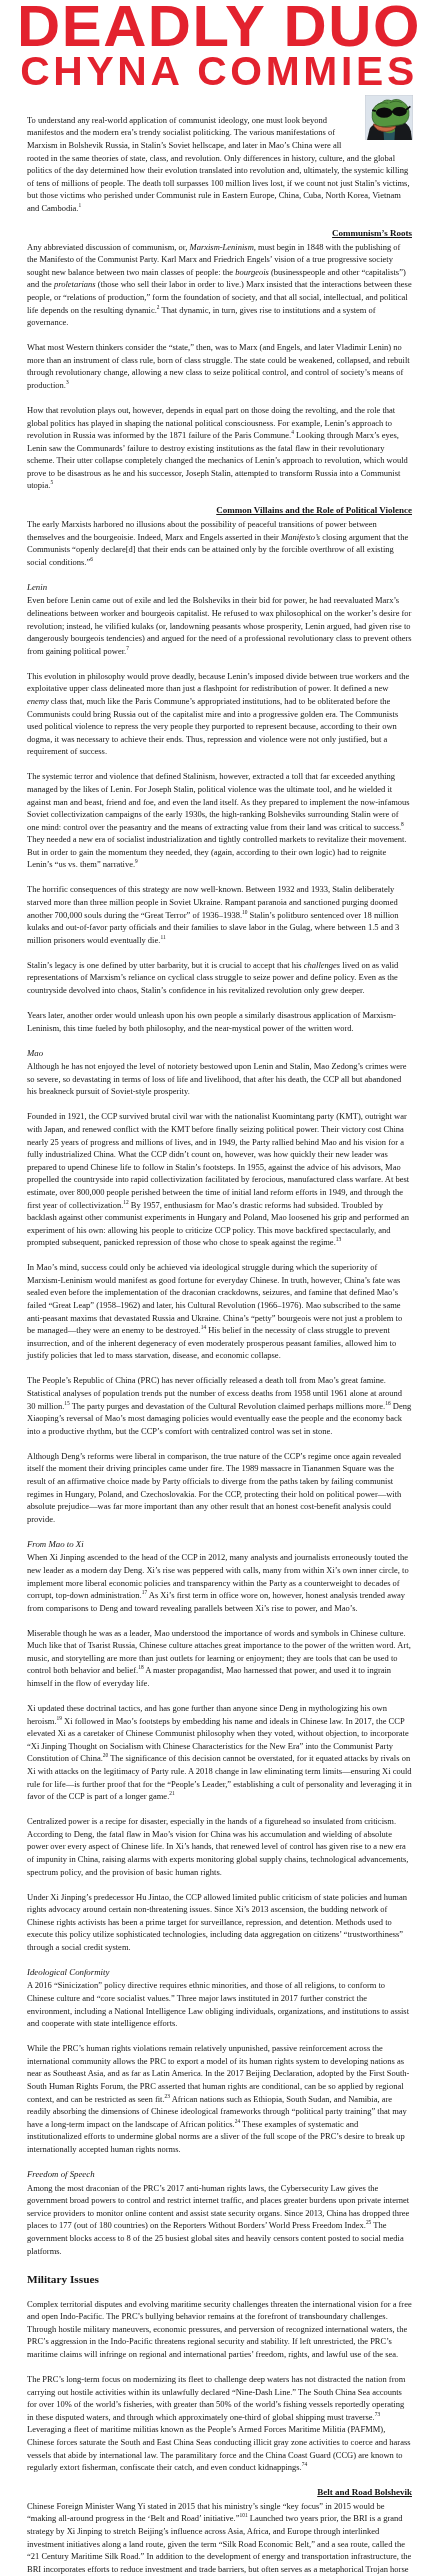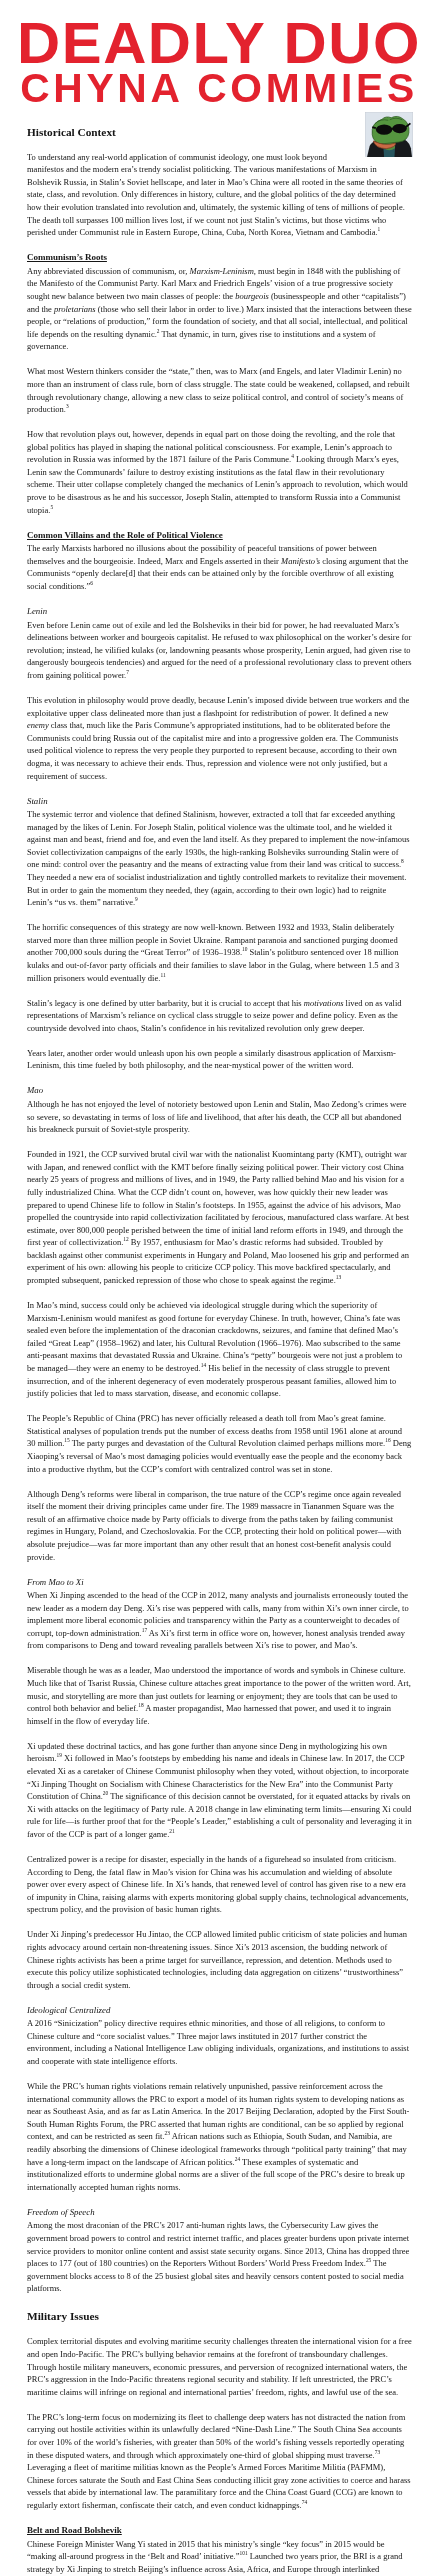--- a/index.html
+++ b/index.html
@@ -2,35 +2,35 @@
 <html style="font-size:8.2px"><head>
 <meta charset="utf-8">
 <style>
   :root { --red: #e3222e; }
   * { box-sizing: border-box; }
   html, body { margin: 0; padding: 0; background: #ffffff; }
   .page {
     position: relative; width: 438px; height: 3194px; overflow: hidden;
     font-family: "Liberation Serif", serif; color: #151515; background: #fff;
   }
-  .masthead { text-align: center; padding-top: 18px; }
+  .masthead { text-align: center; padding-top: 1px; }
   .title-line1 {
     font-family: "Liberation Sans", sans-serif; font-weight: bold; color: var(--red);
     font-size: 58px; line-height: 49px; letter-spacing: 1.5px; white-space: nowrap;
     transform: scaleX(1.03); transform-origin: 50% 50%;
   }
   .title-line2 {
     font-family: "Liberation Sans", sans-serif; font-weight: bold; color: var(--red);
     font-size: 40px; line-height: 36px; letter-spacing: 3.6px; white-space: nowrap; margin-top: 3.1px;
     transform: scaleX(1.02); transform-origin: 50% 50%;
   }
   .content { padding: 12.4px 26px 0 27px; font-size: 8.5px; line-height: 12.6px; }
   .content p { margin: 12.4px 0; }
   .h-big  { font-size: 11.3px; font-weight: bold; margin: 15.5px 0 12.4px; }
-  .h-under{ font-size: 9px; font-weight: bold; text-decoration: underline; margin: 12.4px 0 0; }
+  .h-under{ font-size: 9px; font-weight: bold; text-decoration: underline; margin: 12.4px 0 0; text-align: right; }
   .h-sub  { font-size: 8.8px; font-weight: normal; font-style: italic; margin: 12.4px 0 0; }
   .h-under + p, .h-sub + p { margin-top: 1px; }
   section:first-of-type .h-big { margin-top: 7.2px; }
   sup { font-size: 5.4px; line-height: 0; vertical-align: super; }
   em { font-style: italic; }
   .pepe { float: right; width: 48px; height: 45px; margin: -6.2px -1px 3.1px 10.3px; }
 </style>
 </head>
 <body>
 
@@ -49,43 +49,41 @@
       <path d="M36 52 Q47 64 58 52 L58 70 Q47 78 36 70 Z" fill="#4e8f3f"></path>
       <path d="M14 44 Q11 21 33 14 Q40 7 51 11 Q63 5 73 13 Q87 21 85 40 Q83 56 66 58 L30 62 Q16 58 14 44 Z" fill="#55953f" stroke="#2f5d26" stroke-width="1.5"></path>
       <path d="M19 23 Q30 12 45 16 M48 15 Q60 9 72 15" fill="none" stroke="#2f5d26" stroke-width="1.5"></path>
       <ellipse cx="37" cy="34" rx="16" ry="10" fill="#0b0b0b"></ellipse>
       <ellipse cx="67" cy="32" rx="14" ry="9" fill="#0b0b0b"></ellipse>
       <path d="M21 31 L14 29 M51 33 L55 31.5 M79 29 L88 22" stroke="#0b0b0b" stroke-width="3.5" fill="none"></path>
       <path d="M16 56 Q38 67 59 60 Q61 68 41 71 Q20 70 16 56 Z" fill="#c96a45" stroke="#7c3a22" stroke-width="1.5"></path>
     </svg>
 
   <section>
-        <div class="h-big">Historical Context</div>
         <p>To understand any real-world application of communist ideology, one must look beyond manifestos and the modern era’s trendy socialist politicking. The various manifestations of Marxism in Bolshevik Russia, in Stalin’s Soviet hellscape, and later in Mao’s China were all rooted in the same theories of state, class, and revolution. Only differences in history, culture, and the global politics of the day determined how their evolution translated into revolution and, ultimately, the systemic killing of tens of millions of people. The death toll surpasses 100 million lives lost, if we count not just Stalin’s victims, but those victims who perished under Communist rule in Eastern Europe, China, Cuba, North Korea, Vietnam and Cambodia.<sup>1</sup></p>
       </section>
       <section>
         <div class="h-under">Communism’s Roots</div>
         <p>Any abbreviated discussion of communism, or, <em>Marxism-Leninism</em>, must begin in 1848 with the publishing of the Manifesto of the Communist Party. Karl Marx and Friedrich Engels’ vision of a true progressive society sought new balance between two main classes of people: the <em>bourgeois</em> (businesspeople and other “capitalists”) and the <em>proletarians</em> (those who sell their labor in order to live.) Marx insisted that the interactions between these people, or “relations of production,” form the foundation of society, and that all social, intellectual, and political life depends on the resulting dynamic.<sup>2</sup> That dynamic, in turn, gives rise to institutions and a system of governance.</p>
         <p>What most Western thinkers consider the “state,” then, was to Marx (and Engels, and later Vladimir Lenin) no more than an instrument of class rule, born of class struggle. The state could be weakened, collapsed, and rebuilt through revolutionary change, allowing a new class to seize political control, and control of society’s means of production.<sup>3</sup></p>
         <p>How that revolution plays out, however, depends in equal part on those doing the revolting, and the role that global politics has played in shaping the national political consciousness. For example, Lenin’s approach to revolution in Russia was informed by the 1871 failure of the Paris Commune.<sup>4</sup> Looking through Marx’s eyes, Lenin saw the Communards’ failure to destroy existing institutions as the fatal flaw in their revolutionary scheme. Their utter collapse completely changed the mechanics of Lenin’s approach to revolution, which would prove to be disastrous as he and his successor, Joseph Stalin, attempted to transform Russia into a Communist utopia.<sup>5</sup></p>
       </section>
       <section>
         <div class="h-under">Common Villains and the Role of Political Violence</div>
         <p>The early Marxists harbored no illusions about the possibility of peaceful transitions of power between themselves and the bourgeoisie. Indeed, Marx and Engels asserted in their <em>Manifesto’s</em> closing argument that the Communists “openly declare[d] that their ends can be attained only by the forcible overthrow of all existing social conditions.”<sup>6</sup></p>
       </section>
       <section>
         <div class="h-sub">Lenin</div>
         <p>Even before Lenin came out of exile and led the Bolsheviks in their bid for power, he had reevaluated Marx’s delineations between worker and bourgeois capitalist. He refused to wax philosophical on the worker’s desire for revolution; instead, he vilified kulaks (or, landowning peasants whose prosperity, Lenin argued, had given rise to dangerously bourgeois tendencies) and argued for the need of a professional revolutionary class to prevent others from gaining political power.<sup>7</sup></p>
         <p>This evolution in philosophy would prove deadly, because Lenin’s imposed divide between true workers and the exploitative upper class delineated more than just a flashpoint for redistribution of power. It defined a new <em>enemy</em> class that, much like the Paris Commune’s appropriated institutions, had to be obliterated before the Communists could bring Russia out of the capitalist mire and into a progressive golden era. The Communists used political violence to repress the very people they purported to represent because, according to their own dogma, it was necessary to achieve their ends. Thus, repression and violence were not only justified, but a requirement of success.</p>
       </section>
       <section>
-        <div class="h-sub">Stalin</div>
         <p>The systemic terror and violence that defined Stalinism, however, extracted a toll that far exceeded anything managed by the likes of Lenin. For Joseph Stalin, political violence was the ultimate tool, and he wielded it against man and beast, friend and foe, and even the land itself. As they prepared to implement the now-infamous Soviet collectivization campaigns of the early 1930s, the high-ranking Bolsheviks surrounding Stalin were of one mind: control over the peasantry and the means of extracting value from their land was critical to success.<sup>8</sup> They needed a new era of socialist industrialization and tightly controlled markets to revitalize their movement. But in order to gain the momentum they needed, they (again, according to their own logic) had to reignite Lenin’s “us vs. them” narrative.<sup>9</sup></p>
         <p>The horrific consequences of this strategy are now well-known. Between 1932 and 1933, Stalin deliberately starved more than three million people in Soviet Ukraine. Rampant paranoia and sanctioned purging doomed another 700,000 souls during the “Great Terror” of 1936–1938.<sup>10</sup> Stalin’s politburo sentenced over 18 million kulaks and out-of-favor party officials and their families to slave labor in the Gulag, where between 1.5 and 3 million prisoners would eventually die.<sup>11</sup></p>
-        <p>Stalin’s legacy is one defined by utter barbarity, but it is crucial to accept that his <em>motivations</em> lived on as valid representations of Marxism’s reliance on cyclical class struggle to seize power and define policy. Even as the countryside devolved into chaos, Stalin’s confidence in his revitalized revolution only grew deeper.</p>
+        <p>Stalin’s legacy is one defined by utter barbarity, but it is crucial to accept that his <em>challenges</em> lived on as valid representations of Marxism’s reliance on cyclical class struggle to seize power and define policy. Even as the countryside devolved into chaos, Stalin’s confidence in his revitalized revolution only grew deeper.</p>
         <p>Years later, another order would unleash upon his own people a similarly disastrous application of Marxism-Leninism, this time fueled by both philosophy, and the near-mystical power of the written word.</p>
       </section>
       <section>
         <div class="h-sub">Mao</div>
         <p>Although he has not enjoyed the level of notoriety bestowed upon Lenin and Stalin, Mao Zedong’s crimes were so severe, so devastating in terms of loss of life and livelihood, that after his death, the CCP all but abandoned his breakneck pursuit of Soviet-style prosperity.</p>
         <p>Founded in 1921, the CCP survived brutal civil war with the nationalist Kuomintang party (KMT), outright war with Japan, and renewed conflict with the KMT before finally seizing political power. Their victory cost China nearly 25 years of progress and millions of lives, and in 1949, the Party rallied behind Mao and his vision for a fully industrialized China. What the CCP didn’t count on, however, was how quickly their new leader was prepared to upend Chinese life to follow in Stalin’s footsteps. In 1955, against the advice of his advisors, Mao propelled the countryside into rapid collectivization facilitated by ferocious, manufactured class warfare. At best estimate, over 800,000 people perished between the time of initial land reform efforts in 1949, and through the first year of collectivization.<sup>12</sup> By 1957, enthusiasm for Mao’s drastic reforms had subsided. Troubled by backlash against other communist experiments in Hungary and Poland, Mao loosened his grip and performed an experiment of his own: allowing his people to criticize CCP policy. This move backfired spectacularly, and prompted subsequent, panicked repression of those who chose to speak against the regime.<sup>13</sup></p>
         <p>In Mao’s mind, success could only be achieved via ideological struggle during which the superiority of Marxism-Leninism would manifest as good fortune for everyday Chinese. In truth, however, China’s fate was sealed even before the implementation of the draconian crackdowns, seizures, and famine that defined Mao’s failed “Great Leap” (1958–1962) and later, his Cultural Revolution (1966–1976). Mao subscribed to the same anti-peasant maxims that devastated Russia and Ukraine. China’s “petty” bourgeois were not just a problem to be managed—they were an enemy to be destroyed.<sup>14</sup> His belief in the necessity of class struggle to prevent insurrection, and of the inherent degeneracy of even moderately prosperous peasant families, allowed him to justify policies that led to mass starvation, disease, and economic collapse.</p>
       </section>
       <section>
         <p>The People’s Republic of China (PRC) has never officially released a death toll from Mao’s great famine. Statistical analyses of population trends put the number of excess deaths from 1958 until 1961 alone at around 30 million.<sup>15</sup> The party purges and devastation of the Cultural Revolution claimed perhaps millions more.<sup>16</sup> Deng Xiaoping’s reversal of Mao’s most damaging policies would eventually ease the people and the economy back into a productive rhythm, but the CCP’s comfort with centralized control was set in stone.</p>
@@ -95,21 +93,21 @@
         <div class="h-sub">From Mao to Xi</div>
         <p>When Xi Jinping ascended to the head of the CCP in 2012, many analysts and journalists erroneously touted the new leader as a modern day Deng. Xi’s rise was peppered with calls, many from within Xi’s own inner circle, to implement more liberal economic policies and transparency within the Party as a counterweight to decades of corrupt, top-down administration.<sup>17</sup> As Xi’s first term in office wore on, however, honest analysis trended away from comparisons to Deng and toward revealing parallels between Xi’s rise to power, and Mao’s.</p>
         <p>Miserable though he was as a leader, Mao understood the importance of words and symbols in Chinese culture. Much like that of Tsarist Russia, Chinese culture attaches great importance to the power of the written word. Art, music, and storytelling are more than just outlets for learning or enjoyment; they are tools that can be used to control both behavior and belief.<sup>18</sup> A master propagandist, Mao harnessed that power, and used it to ingrain himself in the flow of everyday life.</p>
         <p>Xi updated these doctrinal tactics, and has gone further than anyone since Deng in mythologizing his own heroism.<sup>19</sup> Xi followed in Mao’s footsteps by embedding his name and ideals in Chinese law. In 2017, the CCP elevated Xi as a caretaker of Chinese Communist philosophy when they voted, without objection, to incorporate “Xi Jinping Thought on Socialism with Chinese Characteristics for the New Era” into the Communist Party Constitution of China.<sup>20</sup> The significance of this decision cannot be overstated, for it equated attacks by rivals on Xi with attacks on the legitimacy of Party rule. A 2018 change in law eliminating term limits—ensuring Xi could rule for life—is further proof that for the “People’s Leader,” establishing a cult of personality and leveraging it in favor of the CCP is part of a longer game.<sup>21</sup></p>
         <p>Centralized power is a recipe for disaster, especially in the hands of a figurehead so insulated from criticism. According to Deng, the fatal flaw in Mao’s vision for China was his accumulation and wielding of absolute power over every aspect of Chinese life. In Xi’s hands, that renewed level of control has given rise to a new era of impunity in China, raising alarms with experts monitoring global supply chains, technological advancements, spectrum policy, and the provision of basic human rights.</p>
       </section>
       <section>
         <p>Under Xi Jinping’s predecessor Hu Jintao, the CCP allowed limited public criticism of state policies and human rights advocacy around certain non-threatening issues. Since Xi’s 2013 ascension, the budding network of Chinese rights activists has been a prime target for surveillance, repression, and detention. Methods used to execute this policy utilize sophisticated technologies, including data aggregation on citizens’ “trustworthiness” through a social credit system.</p>
       </section>
       <section>
-        <div class="h-sub">Ideological Centralized</div>
+        <div class="h-sub">Ideological Conformity</div>
         <p>A 2016 “Sinicization” policy directive requires ethnic minorities, and those of all religions, to conform to Chinese culture and “core socialist values.” Three major laws instituted in 2017 further constrict the environment, including a National Intelligence Law obliging individuals, organizations, and institutions to assist and cooperate with state intelligence efforts.</p>
         <p>While the PRC’s human rights violations remain relatively unpunished, passive reinforcement across the international community allows the PRC to export a model of its human rights system to developing nations as near as Southeast Asia, and as far as Latin America. In the 2017 Beijing Declaration, adopted by the First South-South Human Rights Forum, the PRC asserted that human rights are conditional, can be so applied by regional context, and can be restricted as seen fit.<sup>23</sup> African nations such as Ethiopia, South Sudan, and Namibia, are readily absorbing the dimensions of Chinese ideological frameworks through “political party training” that may have a long-term impact on the landscape of African politics.<sup>24</sup> These examples of systematic and institutionalized efforts to undermine global norms are a sliver of the full scope of the PRC’s desire to break up internationally accepted human rights norms.</p>
       </section>
       <section>
         <div class="h-sub">Freedom of Speech</div>
         <p>Among the most draconian of the PRC’s 2017 anti-human rights laws, the Cybersecurity Law gives the government broad powers to control and restrict internet traffic, and places greater burdens upon private internet service providers to monitor online content and assist state security organs. Since 2013, China has dropped three places to 177 (out of 180 countries) on the Reporters Without Borders’ World Press Freedom Index.<sup>25</sup> The government blocks access to 8 of the 25 busiest global sites and heavily censors content posted to social media platforms.</p>
       </section>
       <section>
         <div class="h-big">Military Issues</div>
         <p>Complex territorial disputes and evolving maritime security challenges threaten the international vision for a free and open Indo-Pacific. The PRC’s bullying behavior remains at the forefront of transboundary challenges. Through hostile military maneuvers, economic pressures, and perversion of recognized international waters, the PRC’s aggression in the Indo-Pacific threatens regional security and stability. If left unrestricted, the PRC’s maritime claims will infringe on regional and international parties’ freedom, rights, and lawful use of the sea.</p>

